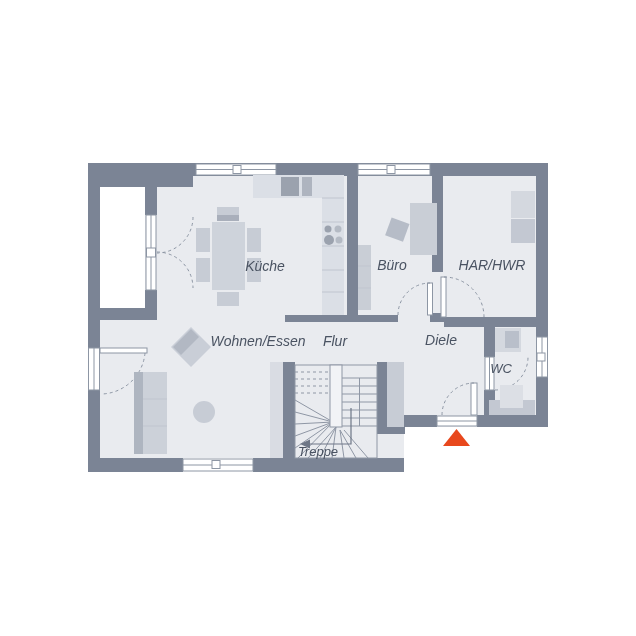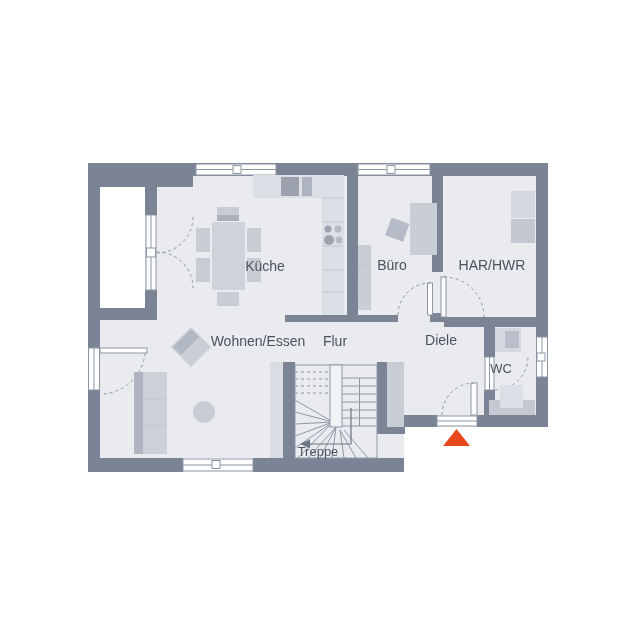--- a/index.html
+++ b/index.html
@@ -1,21 +1,21 @@
 <!DOCTYPE html>
 <html style="--wall: #7b8495; --floor: #e9ebef; --outside: #ffffff; --line: #8d96a4; --furn: #c7ccd5; --furn-light: #d9dce3; --furn-dark: #9ba2ae; --label: #4a5362; --accent: #e8481d;"><head>
 <meta charset="utf-8">
 <style>
   :root{
     --wall:#7b8495; --floor:#e9ebef; --outside:#ffffff; --line:#8d96a4;
     --furn:#c7ccd5; --furn-light:#d9dce3; --furn-dark:#9ba2ae; --label:#4a5362;
     --accent:#e8481d;
   }
   html,body{margin:0;padding:0;background:var(--outside);}
-  .stage{position:relative;width:636px;height:560px;background:var(--outside);overflow:hidden;}
+  .stage{position:relative;width:636px;height:560px;background:var(--outside);overflow:hidden;font-style:italic;}
   svg{position:absolute;top:0;left:0;}
   .wall{fill:var(--wall);}
   .floor{fill:var(--floor);}
   .niche{fill:var(--outside);}
   .win{fill:#ffffff;stroke:var(--line);stroke-width:1;}
   .winline{stroke:var(--line);stroke-width:1;}
   .leaf{fill:#ffffff;stroke:var(--line);stroke-width:1;}
   .arc{fill:none;stroke:var(--line);stroke-width:1;stroke-dasharray:3 3;}
   .furn{fill:var(--furn);}
   .furnL{fill:var(--furn-light);}

